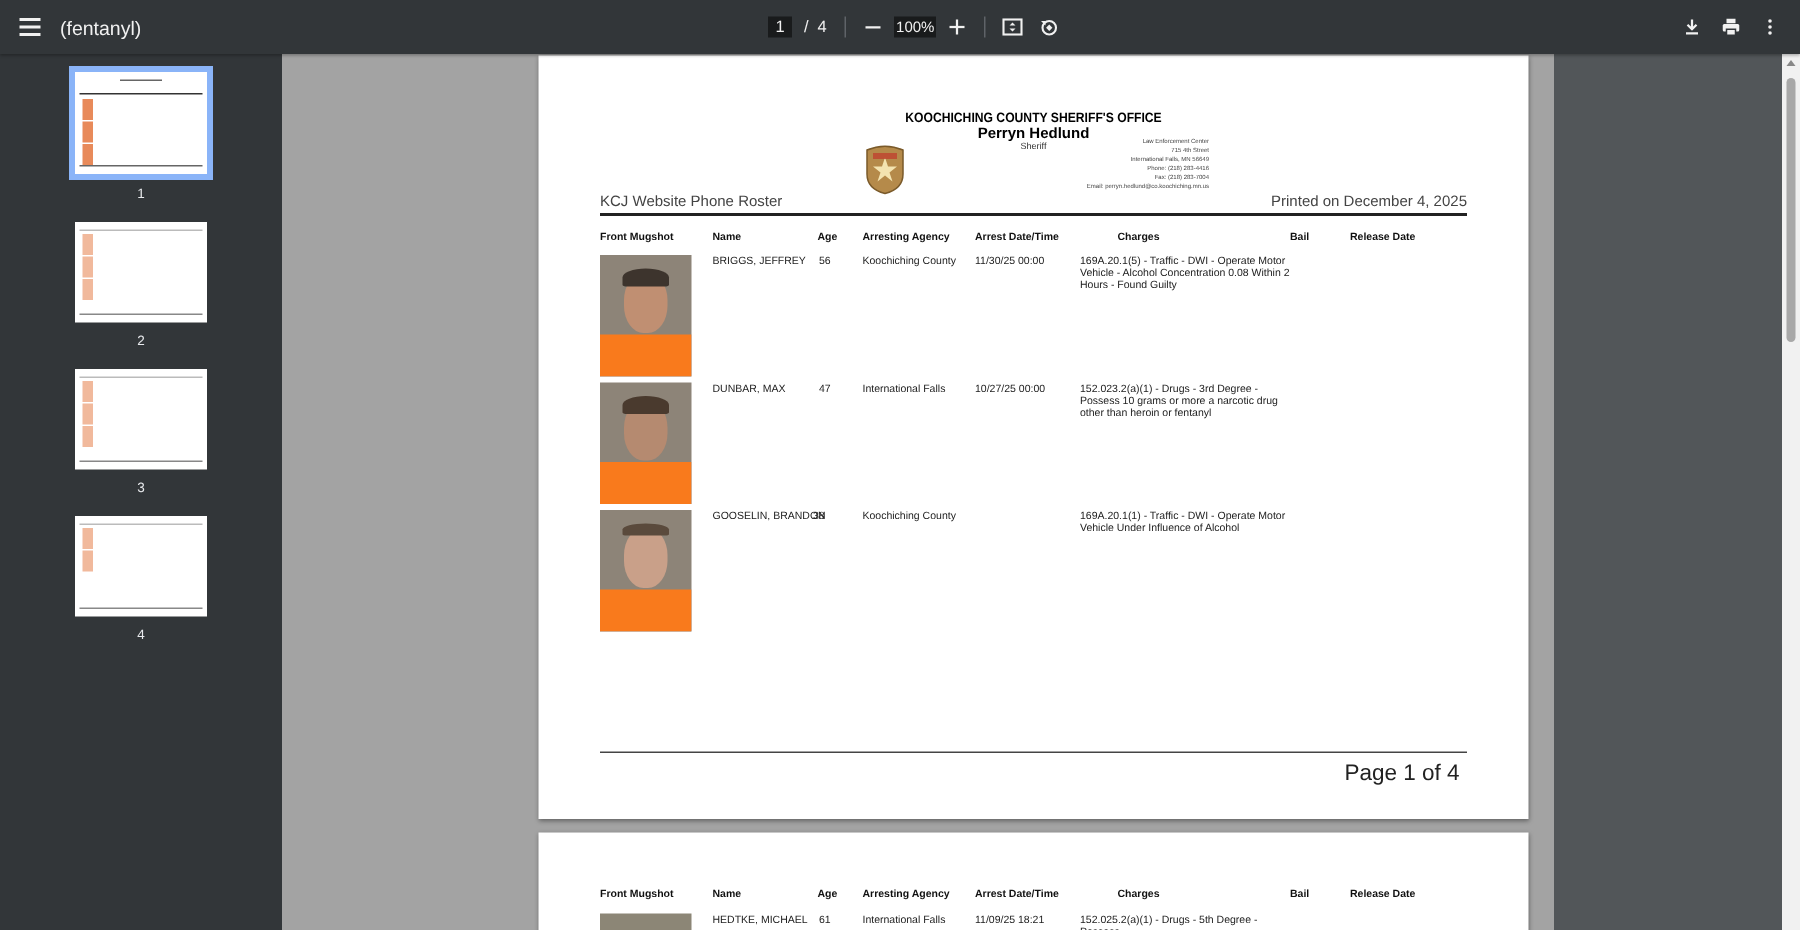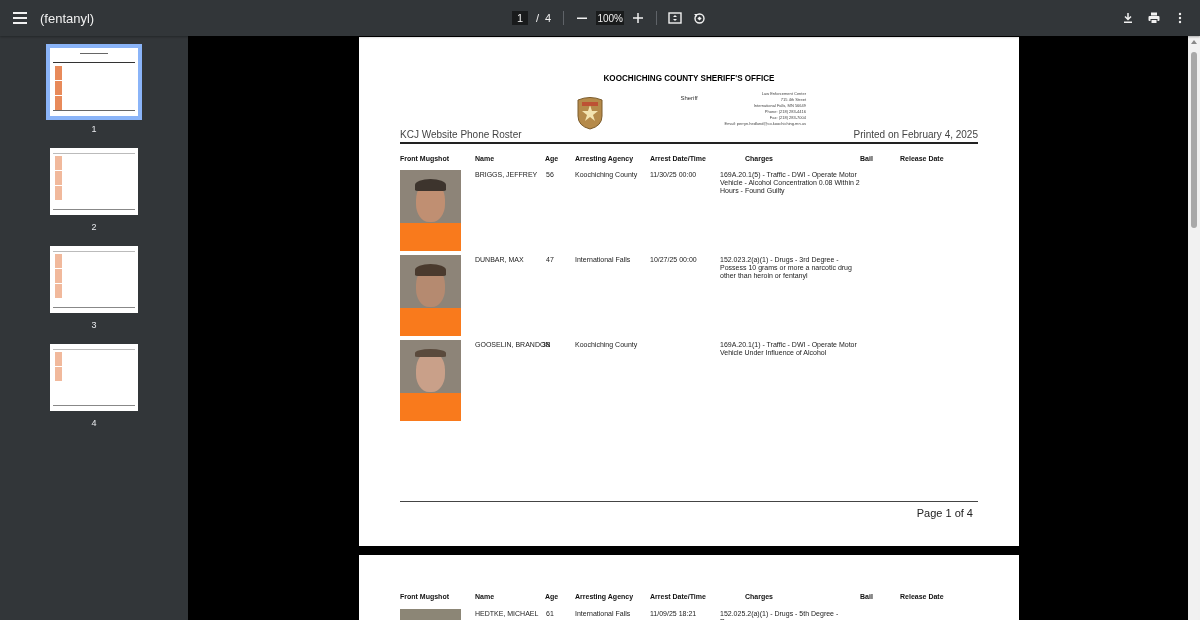--- a/index.html
+++ b/index.html
@@ -16,41 +16,41 @@
   .zoom-input { width: 28px; height: 14px; background: #191b1c; color: #f1f1f1; border: none; text-align: center; font-size: 10px; font-family: "Liberation Sans", sans-serif; margin: 0 4px; }
   .tb-right { position: absolute; right: 10px; top: 8px; display: flex; gap: 6px; }
 
   .sidebar { position: absolute; left: 0; top: 36px; width: 188px; height: 584px; background: #323639; }
   .thumb { position: absolute; left: 50px; width: 88px; background: #fff; cursor: pointer; }
   .thumb.active { outline: 4px solid #8ab4f8; outline-offset: 0; }
   .thumb-num { position: absolute; width: 188px; left: 0; text-align: center; font-size: 9px; color: #e8eaed; }
   .mini-row { position: absolute; left: 5px; width: 7px; height: 14px; background: #e88a5a; }
   .mini-line { position: absolute; height: 1px; background: #bbb; }
 
-  .viewer { position: absolute; left: 188px; top: 36px; width: 1000px; height: 584px; background: #000000; overflow: hidden; }
+  .viewer { position: absolute; left: 188px; top: 36px; width: 848px; height: 584px; background: #a3a3a3; overflow: hidden; }
   .page { position: absolute; left: 171px; width: 660px; background: #fff; box-shadow: 0 1px 3px rgba(0,0,0,.4); }
   .scrollbar { position: absolute; right: 0; top: 36px; width: 12px; height: 584px; background: #f1f1f1; }
   .scroll-thumb { position: absolute; left: 3px; top: 16px; width: 6px; height: 176px; background: #a8a8a8; border-radius: 3px; }
   .scroll-up { position: absolute; left: 3px; top: 4px; width: 0; height: 0; border-left: 3px solid transparent; border-right: 3px solid transparent; border-bottom: 4px solid #888; }
 
   .hdr-title { position: absolute; left: 0; width: 660px; text-align: center; font-weight: bold; font-family: "Liberation Sans", sans-serif; }
   .addr { position: absolute; right: 213px; top: 54px; text-align: right; font-size: 4px; line-height: 6px; color: #444; }
   .badge { position: absolute; left: 217px; top: 59px; width: 28px; height: 34px; }
   .roster-title { position: absolute; left: 41px; top: 92px; font-size: 10px; color: #444; }
   .printed { position: absolute; right: 41px; top: 92px; font-size: 10px; color: #444; }
   .rule { position: absolute; left: 41px; width: 578px; height: 2px; background: #222; }
   .col-h { position: absolute; font-size: 7px; font-weight: bold; color: #111; }
   .cell { position: absolute; font-size: 7px; color: #222; line-height: 8px; }
   .charges { width: 140px; }
   .mug { position: absolute; left: 41px; width: 61px; height: 81px; overflow: hidden; background: #8d8478; }
   .mug .shirt { position: absolute; left: 0; bottom: 0; width: 61px; height: 28px; background: #f97a1c; }
   .mug .face { position: absolute; left: 16px; top: 12px; width: 29px; height: 40px; border-radius: 45%; background: #c08f72; }
   .mug .hair { position: absolute; left: 15px; top: 9px; width: 31px; height: 12px; border-radius: 50% 50% 10% 10%; background: #3d342d; }
   .foot-rule { position: absolute; left: 41px; top: 464px; width: 578px; height: 1px; background: #444; }
-  .page-num { position: absolute; right: 46px; top: 470px; font-size: 11px; color: #222; }
+  .page-num { position: absolute; right: 46px; top: 470px; font-size: 15px; color: #222; }
 </style>
 </head>
 <body>
 
 <div class="toolbar">
   <div class="tb-menu">
       <span></span>
       <span></span>
       <span></span>
     </div>
@@ -148,39 +148,40 @@
     <div class="mini-row" style="top:23px;opacity:.6"></div>
     <div class="mini-line" style="left:3px;top:61px;width:82px;background:#888"></div>
   </div>
   <div class="thumb-num" style="top:382px">4</div>
 </div>
 
 <div class="viewer">
 
   <div class="page" style="top:1px;height:509px">
     <div class="hdr-title" style="top:36px;font-size:9px;transform:scaleX(.9)">KOOCHICHING COUNTY SHERIFF'S OFFICE</div>
+    <div class="hdr-title" style="top:47px;font-size:10px;left:0">Perryn Hedlund</div>
     <div class="hdr-title" style="top:58px;font-size:6px;font-weight:normal;color:#333">Sheriff</div>
 
     <svg class="badge" viewBox="0 0 28 34">
       <path d="M2 4 Q14 -1 26 4 L26 20 Q26 30 14 33 Q2 30 2 20 Z" fill="#b58a4a" stroke="#7a5a2a" stroke-width="1"></path>
       <path d="M14 9 L16 15 L22 15 L17 19 L19 25 L14 21 L9 25 L11 19 L6 15 L12 15 Z" fill="#f3e3b0"></path>
       <rect x="6" y="6" width="16" height="4" fill="#c0392b" opacity=".7"></rect>
     </svg>
 
     <div class="addr">
       <div>Law Enforcement Center</div>
       <div>715 4th Street</div>
       <div>International Falls, MN 56649</div>
       <div>Phone: (218) 283-4416</div>
       <div>Fax: (218) 283-7004</div>
       <div>Email: perryn.hedlund@co.koochiching.mn.us</div>
     </div>
 
     <div class="roster-title">KCJ Website Phone Roster</div>
-    <div class="printed">Printed on February 4, 2025</div>
+    <div class="printed">Printed on December 4, 2025</div>
     <div class="rule" style="top:105px"></div>
 
     <div class="col-h" style="left:41px;top:118px">Front Mugshot</div>
     <div class="col-h" style="left:116px;top:118px">Name</div>
     <div class="col-h" style="left:186px;top:118px">Age</div>
     <div class="col-h" style="left:216px;top:118px">Arresting Agency</div>
     <div class="col-h" style="left:291px;top:118px">Arrest Date/Time</div>
     <div class="col-h" style="left:386px;top:118px">Charges</div>
     <div class="col-h" style="left:501px;top:118px">Bail</div>
     <div class="col-h" style="left:541px;top:118px">Release Date</div>

